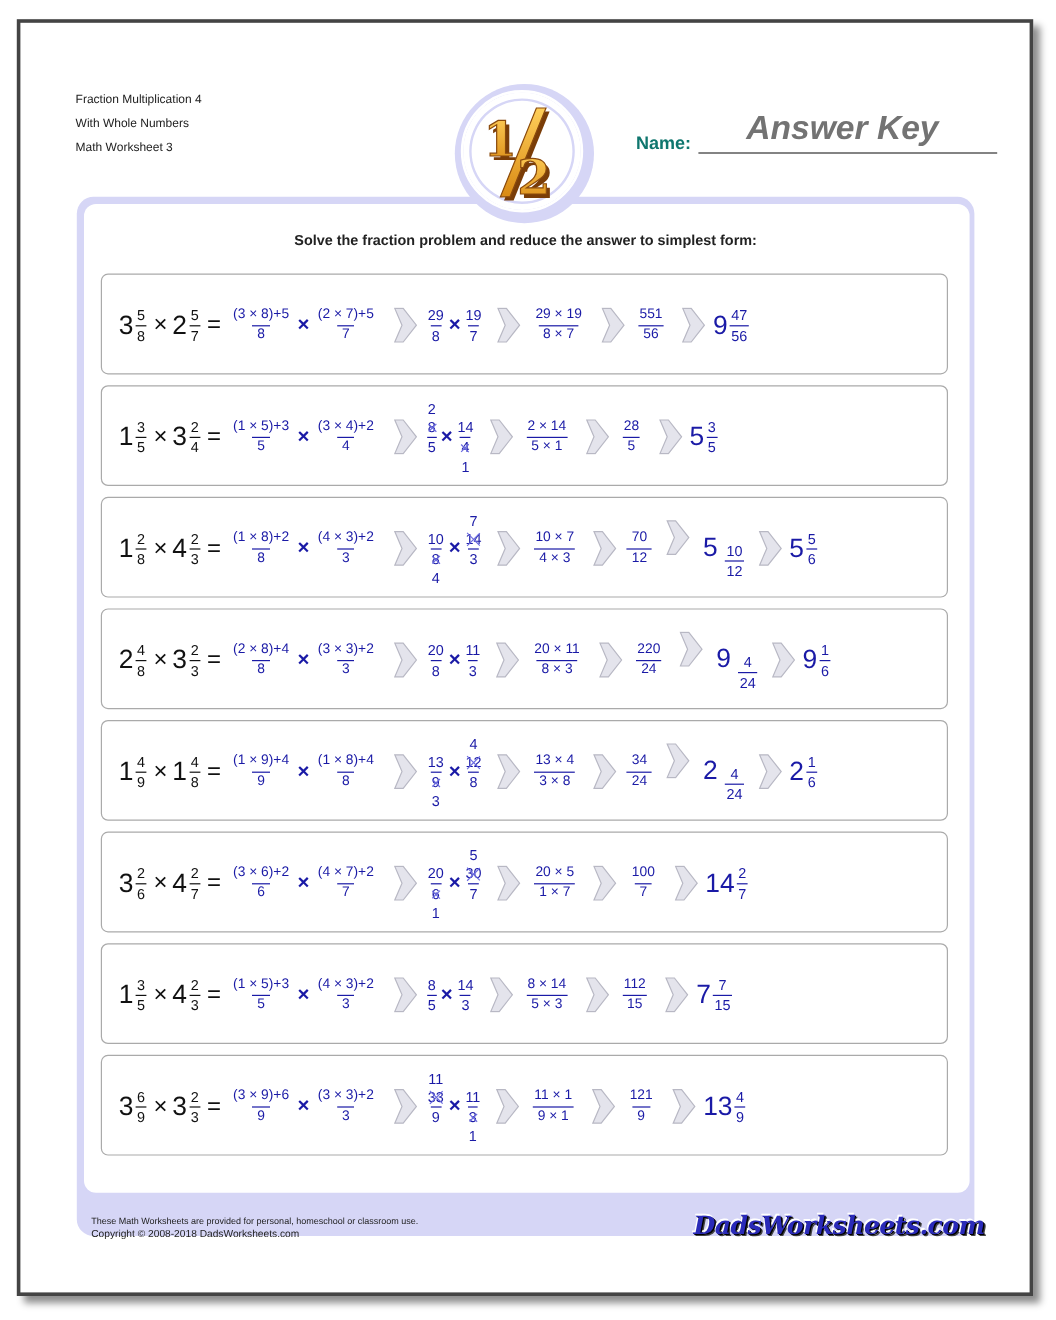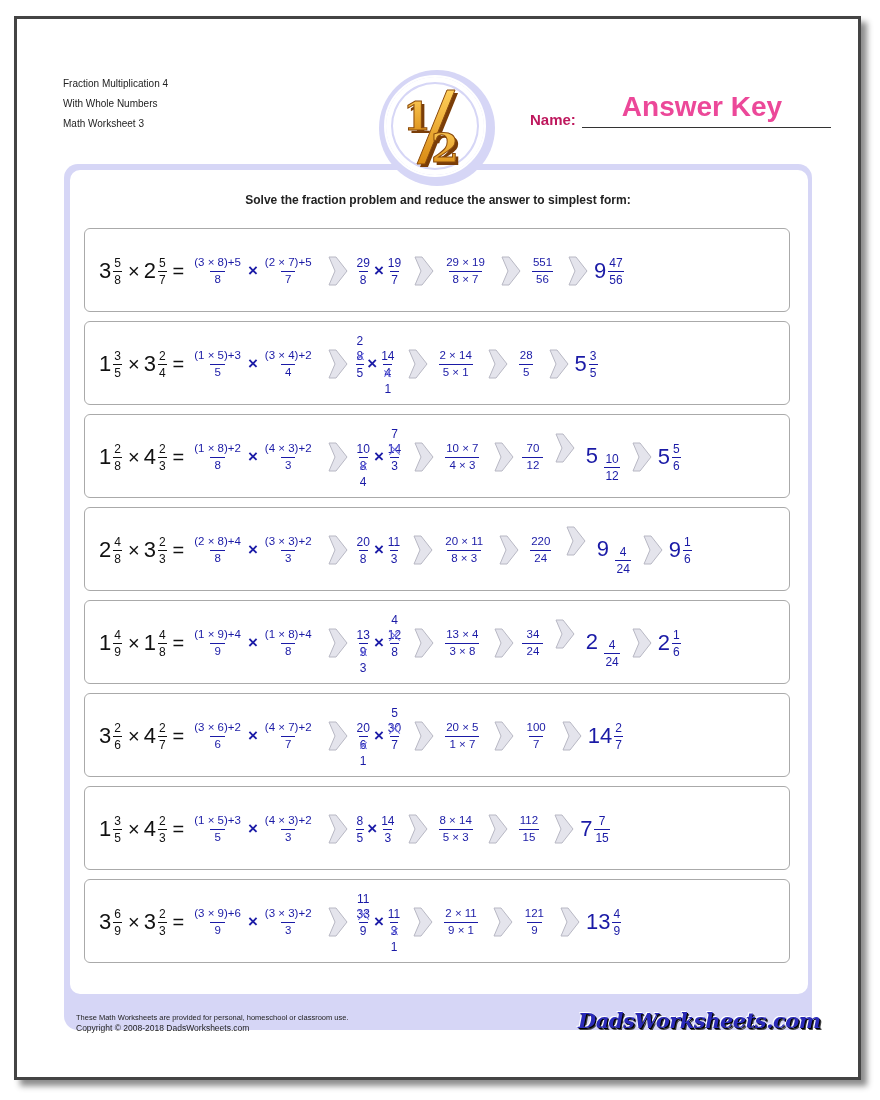--- a/index.html
+++ b/index.html
@@ -2,23 +2,23 @@
 <html><head>
 <meta charset="utf-8">
 <style>
   html,body{margin:0;padding:0;background:#fff;}
   body{width:880px;height:1100px;position:relative;overflow:hidden;font-family:"Liberation Sans",sans-serif;}
   .page{position:absolute;left:14px;top:16px;width:847px;height:1064px;border:3px solid #444;background:#fff;box-shadow:6px 6px 6px rgba(0,0,0,0.45);box-sizing:border-box;}
   .hdr-line{position:absolute;left:63px;font-size:10px;color:#222;text-align:right;}
   .logo{position:absolute;left:379px;top:70px;width:116px;height:116px;border-radius:50%;background:#d6d6f6;z-index:3;}
   .logo .ring{position:absolute;left:5px;top:5px;width:102px;height:102px;border-radius:50%;border:2px solid #fff;background:#fff;box-sizing:border-box;box-shadow:inset 0 0 0 5px #fff, inset 0 0 0 7px #d6d6f6;}
   .logo svg{position:absolute;left:16px;top:16px;}
-  .name-label{position:absolute;left:530px;top:111px;font-size:15px;font-weight:bold;color:#be185d;}
+  .name-label{position:absolute;left:530px;top:111px;font-size:15px;font-weight:bold;color:#0f766e;}
   .name-line{position:absolute;left:582px;top:127px;width:249px;border-bottom:1px solid #333;}
-  .answer-key{position:absolute;left:582px;top:91px;width:240px;text-align:center;font-size:28px;font-weight:bold;color:#ec4899;}
+  .answer-key{position:absolute;left:582px;top:91px;width:240px;text-align:center;font-size:28px;font-weight:bold;color:#737373;font-style:italic;}
   .frame{position:absolute;left:64px;top:164px;width:748px;height:866px;background:#d6d6f6;border-radius:14px;}
   .frame-inner{position:absolute;left:8px;top:8px;width:732px;height:818px;background:#fff;border:1px solid #fff;border-radius:8px;box-shadow:0 0 0 2px #fff, 0 0 0 3px #d6d6f6;}
   .instr{position:absolute;left:72px;top:193px;width:732px;text-align:center;font-size:12px;font-weight:bold;color:#222;}
   .row{position:absolute;left:84px;width:706px;height:84px;border:1.5px solid #aaa;border-radius:6px;background:#fff;box-sizing:border-box;}
   .eq{position:absolute;left:14px;top:0;height:84px;display:flex;align-items:center;white-space:nowrap;}
   .q{display:flex;align-items:center;color:#111;}
   .whole{font-size:22px;}
   .frac{display:inline-flex;flex-direction:column;align-items:center;margin:0 2px;line-height:1;position:relative;}
   .frac .n{font-size:12px;padding:0 1px 2px;}
   .frac .d{font-size:12px;padding:2px 1px 0;border-top:1.5px solid currentColor;}
@@ -583,21 +583,21 @@
         </span>
       <span class="bop">×</span>
       <span class="frac blue">
           <span class="n cslot"><span>11</span></span>
           <span class="d cslot"><span class="cancel"><span>3</span><span class="x"></span><span class="below">1</span></span></span>
         </span>
       <svg class="arrow" viewBox="0 0 20 30">
           <polygon points="1,1 8,1 19,15 8,29 1,29 7,15" fill="#e4e4ec" stroke="#b8b8c4" stroke-width="1"></polygon>
         </svg>
       <span class="frac blue efrac">
-          <span class="n">2 × 11</span>
+          <span class="n">11 × 1</span>
           <span class="d">9 × 1</span>
         </span>
       <svg class="arrow" viewBox="0 0 20 30">
           <polygon points="1,1 8,1 19,15 8,29 1,29 7,15" fill="#e4e4ec" stroke="#b8b8c4" stroke-width="1"></polygon>
         </svg>
       <span class="frac blue efrac">
           <span class="n">121</span>
           <span class="d">9</span>
         </span>
 

